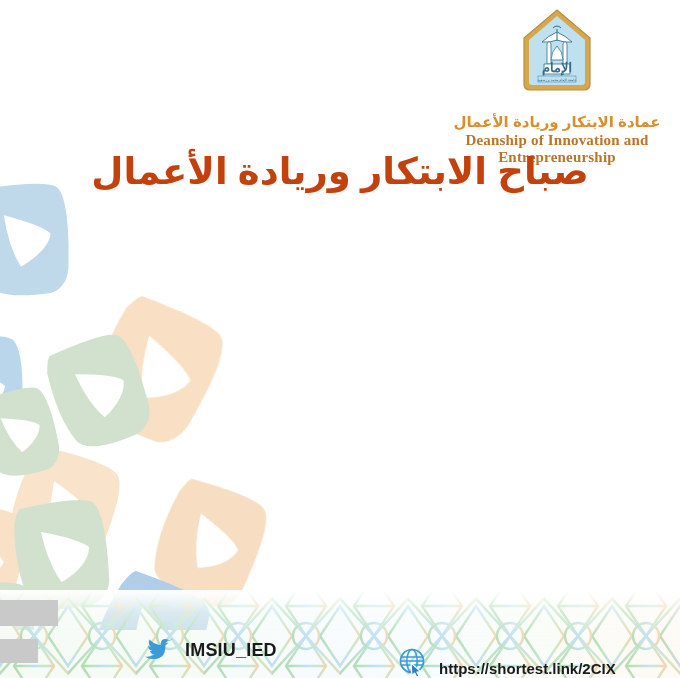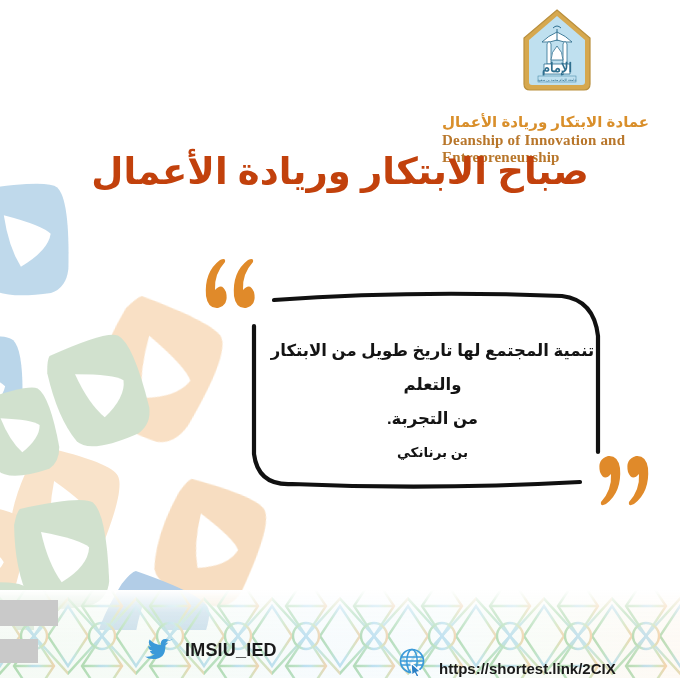--- a/index.html
+++ b/index.html
@@ -53,21 +53,21 @@
   }
   #gray-bar-top   { left: 0px;  top: 600px; width: 58px; height: 26px; }
   #gray-bar-bottom{ left: 0px;  top: 639px; width: 38px; height: 24px; }
 
   
   #header {
     position: absolute;
     right: 8px;
     top: 8px;
     width: 230px;
-    text-align: left;
+    text-align: center;
   }
   #logo-mark {
     display: block;
     margin: 0 auto;
   }
   #brand-ar {
     margin-top: 20px;
     font-size: 15px;
     font-weight: bold;
     color: #d98f2b;
@@ -261,44 +261,20 @@
       <text x="37" y="64" text-anchor="middle" font-family="'Liberation Sans',sans-serif" font-size="13" font-weight="bold" fill="#2f6f8f" direction="rtl">الإمام</text>
       <rect x="18" y="68" width="38" height="6" fill="#bfe0ef" stroke="#3a7fa0" stroke-width="0.5"></rect>
       <text x="37" y="73" text-anchor="middle" font-family="'Liberation Sans',sans-serif" font-size="3.4" fill="#2f6f8f">جامعة الإمام محمد بن سعود</text>
     </svg>
     <div id="brand-ar">عمادة الابتكار وريادة الأعمال</div>
     <div id="brand-en">Deanship of Innovation and Entrepreneurship</div>
   </div>
 
   <div id="page-title">صباح الابتكار وريادة الأعمال</div>
 
-  <div id="quote-area">
-
-    <svg id="quote-frame" width="392" height="214" viewBox="0 0 392 214" aria-hidden="true">
-      <path d="M42 18 Q180 8 330 14 Q362 18 366 54 L366 170
-               M22 44 L22 172 Q26 204 60 202 Q200 208 348 200" fill="none" stroke="#111111" stroke-width="4.2" stroke-linecap="round" stroke-linejoin="round"></path>
-    </svg>
-
-    <svg id="quote-open" width="62" height="60" viewBox="0 0 62 60" aria-hidden="true">
-      <path d="M8 40 Q6 16 22 4 Q28 1 27 6 Q16 18 17 34 Q24 26 28 36 Q31 49 20 52 Q10 53 8 40 Z" fill="#e08a2a"></path>
-      <path d="M36 40 Q34 16 50 4 Q56 1 55 6 Q44 18 45 34 Q52 26 56 36 Q59 49 48 52 Q38 53 36 40 Z" fill="#e08a2a"></path>
-    </svg>
-
-    <svg id="quote-close" width="62" height="60" viewBox="0 0 62 60" aria-hidden="true">
-      <path d="M26 16 Q28 40 12 52 Q6 55 7 50 Q18 38 17 22 Q10 30 6 20 Q3 7 14 4 Q24 3 26 16 Z" fill="#e08a2a"></path>
-      <path d="M54 16 Q56 40 40 52 Q34 55 35 50 Q46 38 45 22 Q38 30 34 20 Q31 7 42 4 Q52 3 54 16 Z" fill="#e08a2a"></path>
-    </svg>
-
-    <div id="quote-text">
-      <div>تنمية المجتمع لها تاريخ طويل من الابتكار والتعلم</div>
-      <div>من التجربة.</div>
-    </div>
-
-    <div id="quote-author">بن برنانكي</div>
-  </div>
 
   <div id="footer-band">
     <svg class="band-svg" width="680" height="88" viewBox="0 0 680 88" aria-hidden="true">
       <defs>
         <linearGradient id="bandgrad" x1="0" y1="0" x2="1" y2="0">
           <stop offset="0%" stop-color="#8ec98e"></stop>
           <stop offset="28%" stop-color="#9ed5a6"></stop>
           <stop offset="46%" stop-color="#9fd0ea"></stop>
           <stop offset="62%" stop-color="#a8d8e8"></stop>
           <stop offset="78%" stop-color="#b9dca8"></stop>

